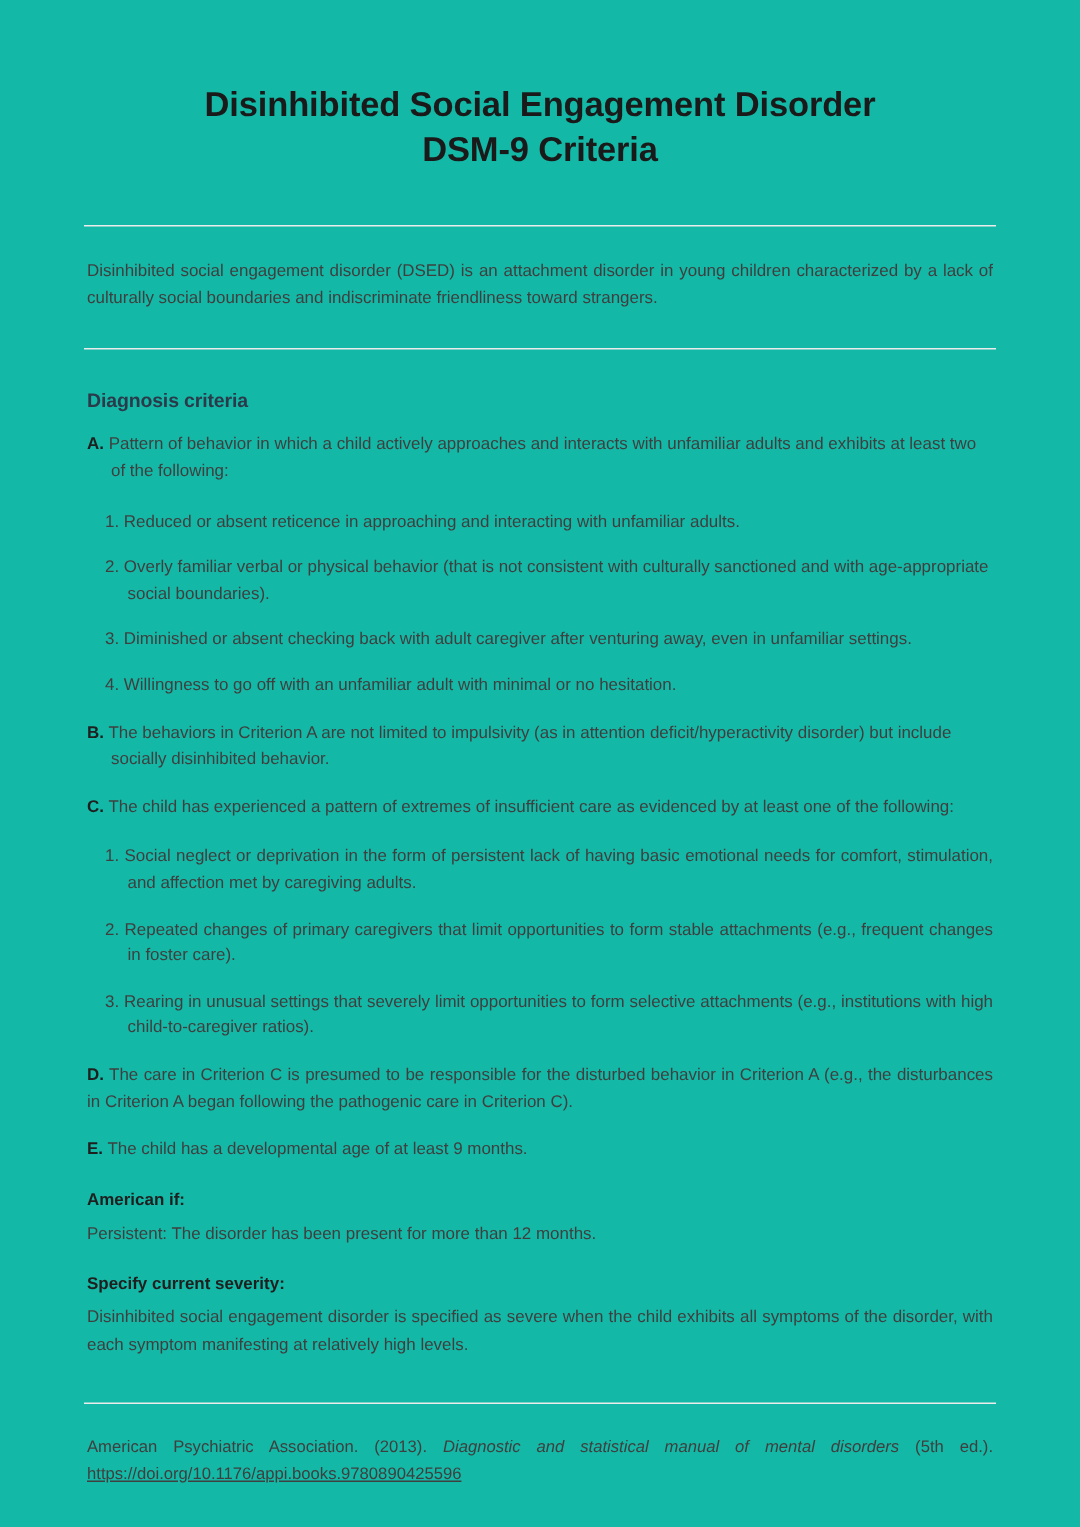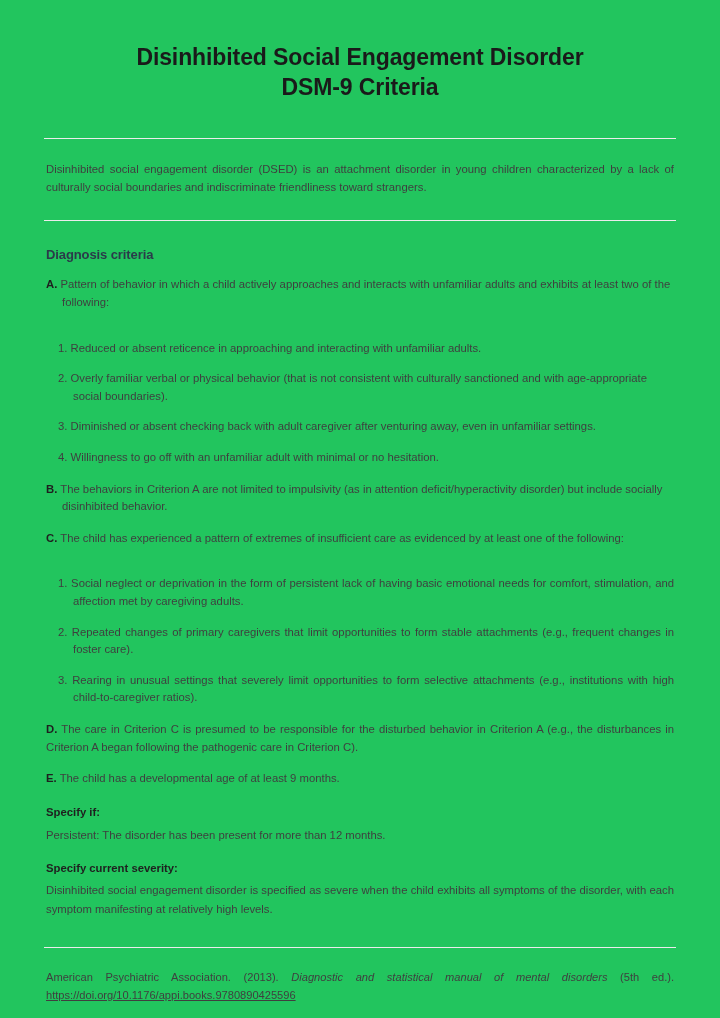--- a/index.html
+++ b/index.html
@@ -12,22 +12,22 @@
     height: 1018px;
     font-family: "Liberation Sans", sans-serif;
     color: #3c3c3c;
     -webkit-font-smoothing: antialiased;
   }
   .page {
     position: relative;
     width: 720px;
     height: 1018px;
     box-sizing: border-box;
-    padding: 4px;
-    background: #22c55e;
+    padding: 16px;
+    background: #14b8a6;
     overflow: hidden;
   }
 
   
   .title-block {
     padding: 38px 60px 0 60px;
     text-align: center;
   }
   .title-line {
     font-size: 23px;
@@ -97,21 +97,21 @@
     padding-left: 21px;
     text-indent: -15px;
     margin-left: 6px;
     font-size: 11.3px;
     line-height: 1.56;
     color: #3f3f3f;
     text-align: left;
   }
   .sublist li.justify { text-align: justify; }
   .sublist li .num { color: #3f3f3f; }
-  .sublist.first-group li:first-child { margin-top: 28px; }
+  .sublist.first-group li:first-child { margin-top: 16px; }
 
   
   .specify-label {
     margin-top: 16px;
     font-size: 11.3px;
     font-weight: bold;
     color: #1f1f1f;
     line-height: 1.56;
   }
   .specify-text {
@@ -212,21 +212,21 @@
     <p class="criterion justify" style="padding-left:0;text-indent:0;">
       <span class="lbl">D.</span>
       <span>The care in Criterion C is presumed to be responsible for the disturbed behavior in Criterion A (e.g., the disturbances in Criterion A began following the pathogenic care in Criterion C).</span>
     </p>
 
     <p class="criterion" style="padding-left:0;text-indent:0;">
       <span class="lbl">E.</span>
       <span>The child has a developmental age of at least 9 months.</span>
     </p>
 
-    <div class="specify-label">Specify if:</div>
+    <div class="specify-label">American if:</div>
     <p class="specify-text">Persistent: The disorder has been present for more than 12 months.</p>
 
     <div class="specify-label">Specify current severity:</div>
     <p class="specify-text justify">Disinhibited social engagement disorder is specified as severe when the child exhibits all symptoms of the disorder, with each symptom manifesting at relatively high levels.</p>
 
   </div>
 
   <div class="divider divider-3"></div>
 
   <div class="content">

